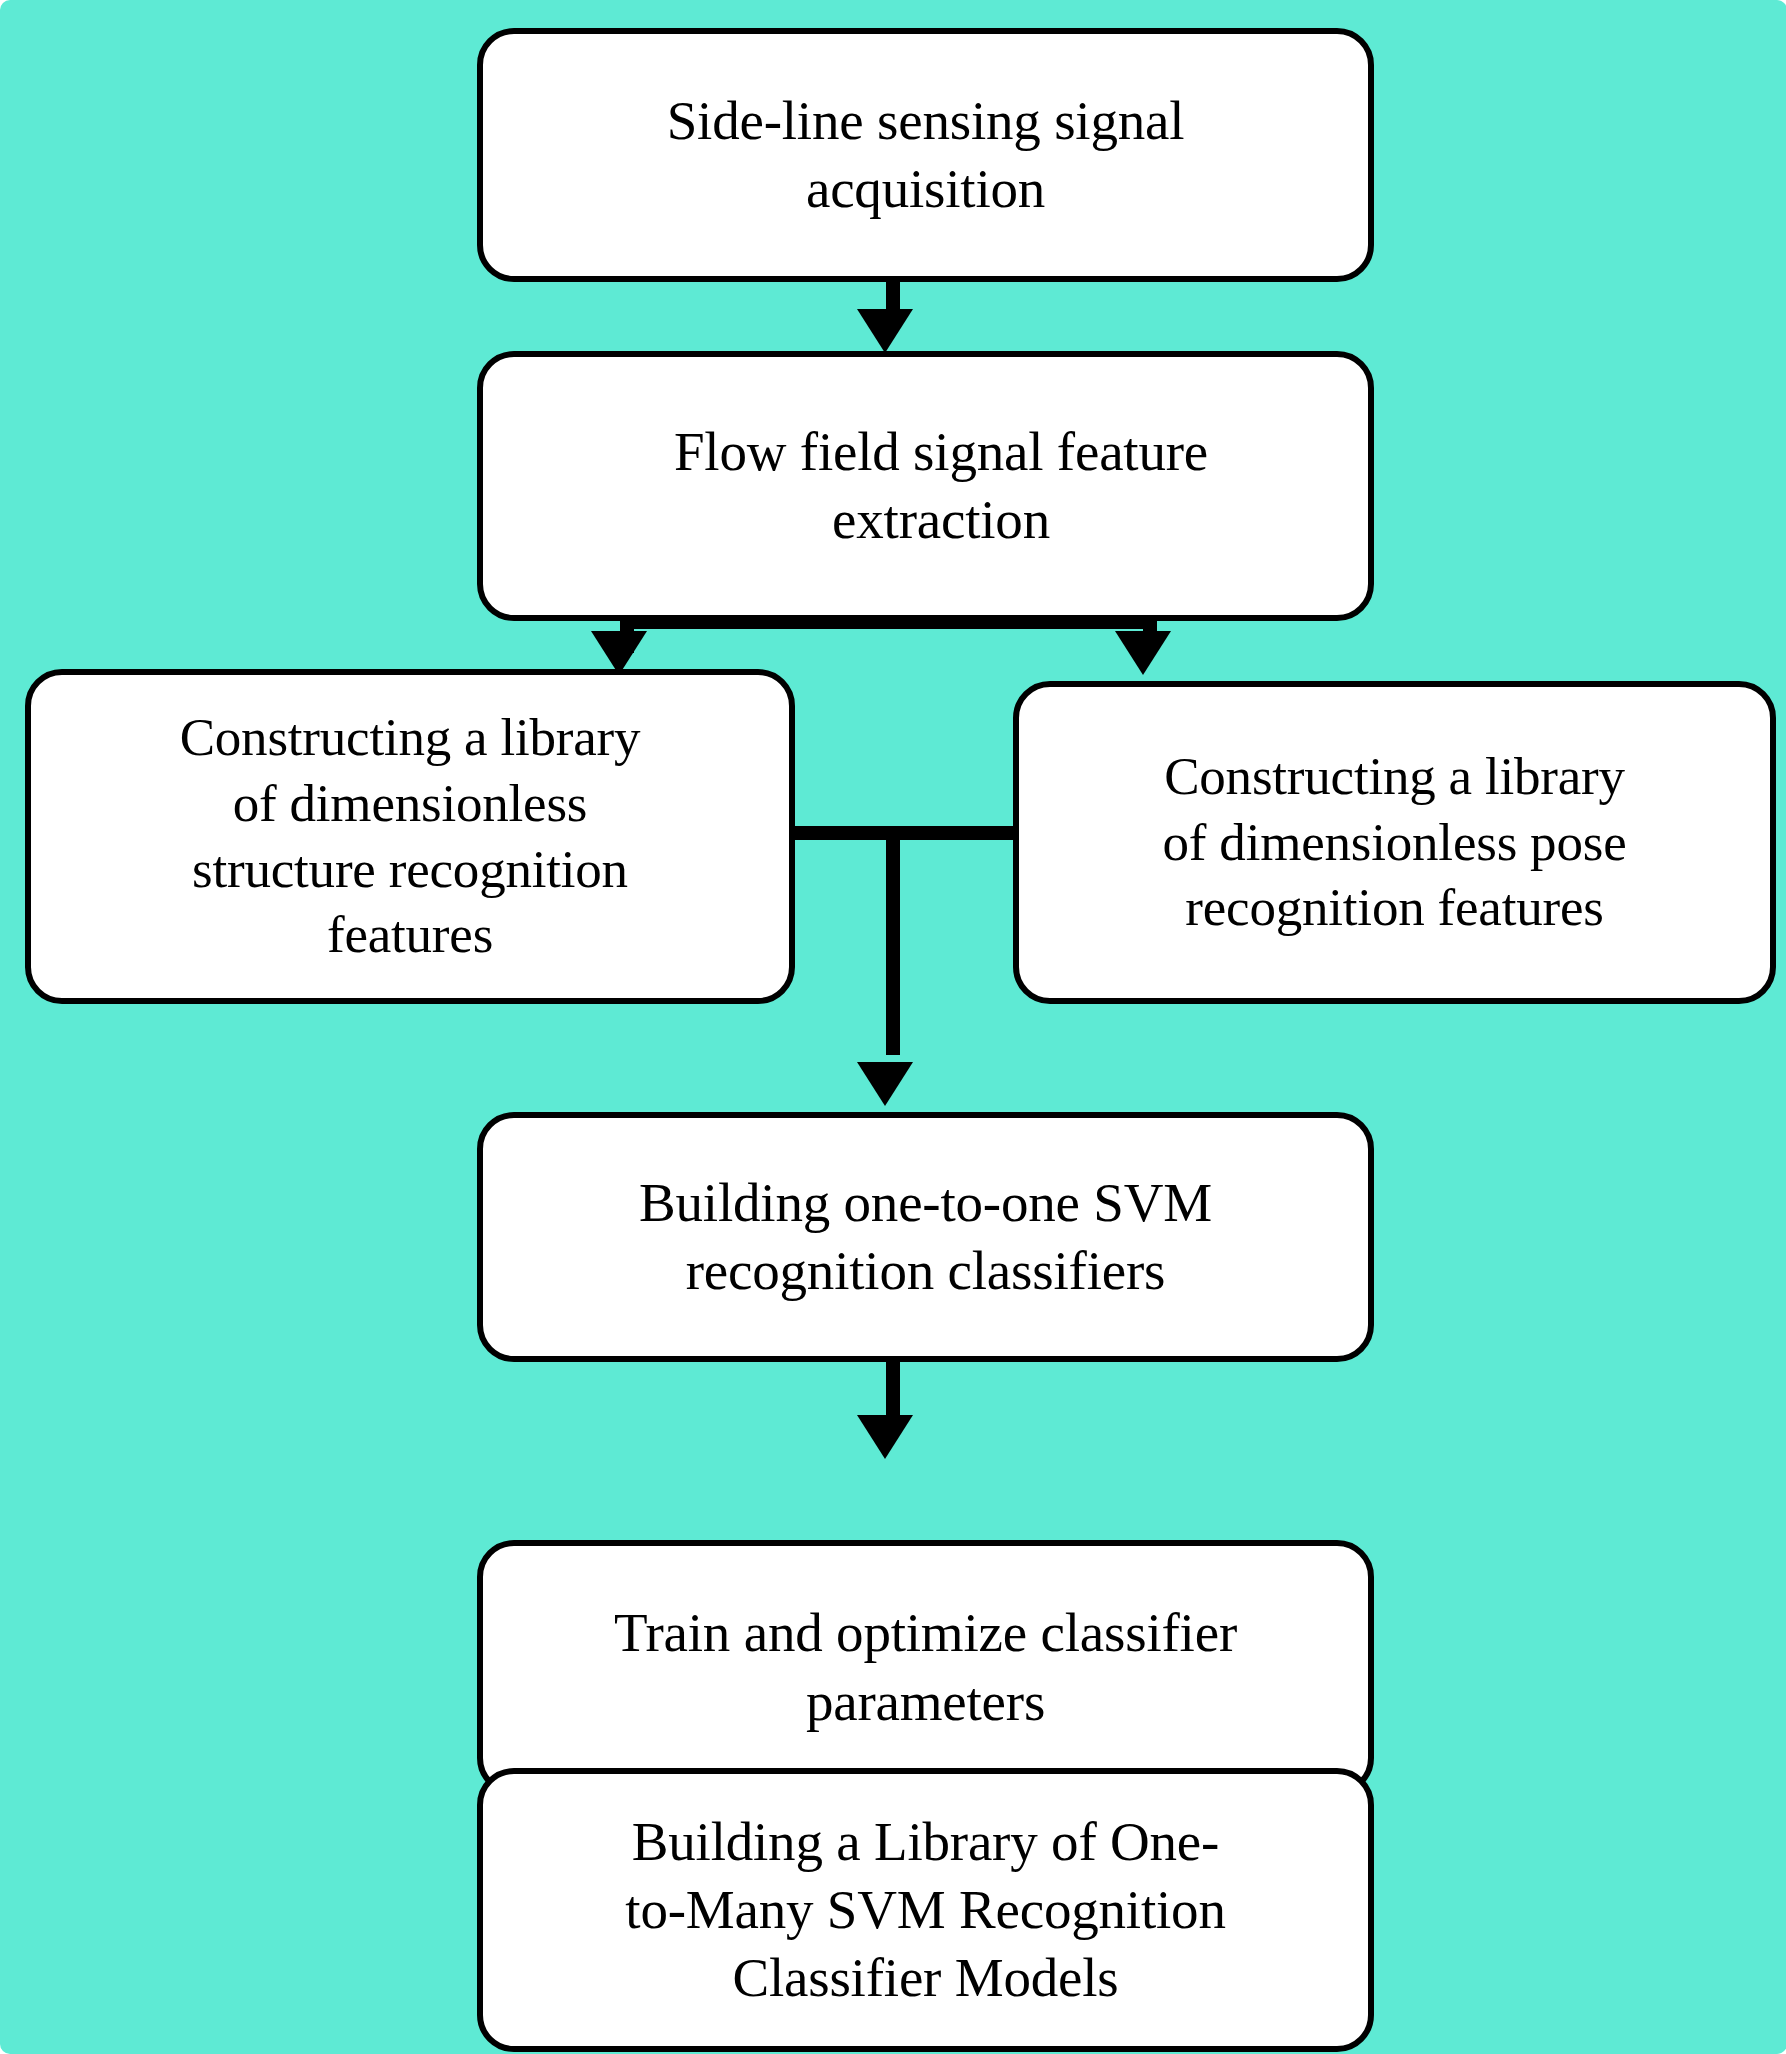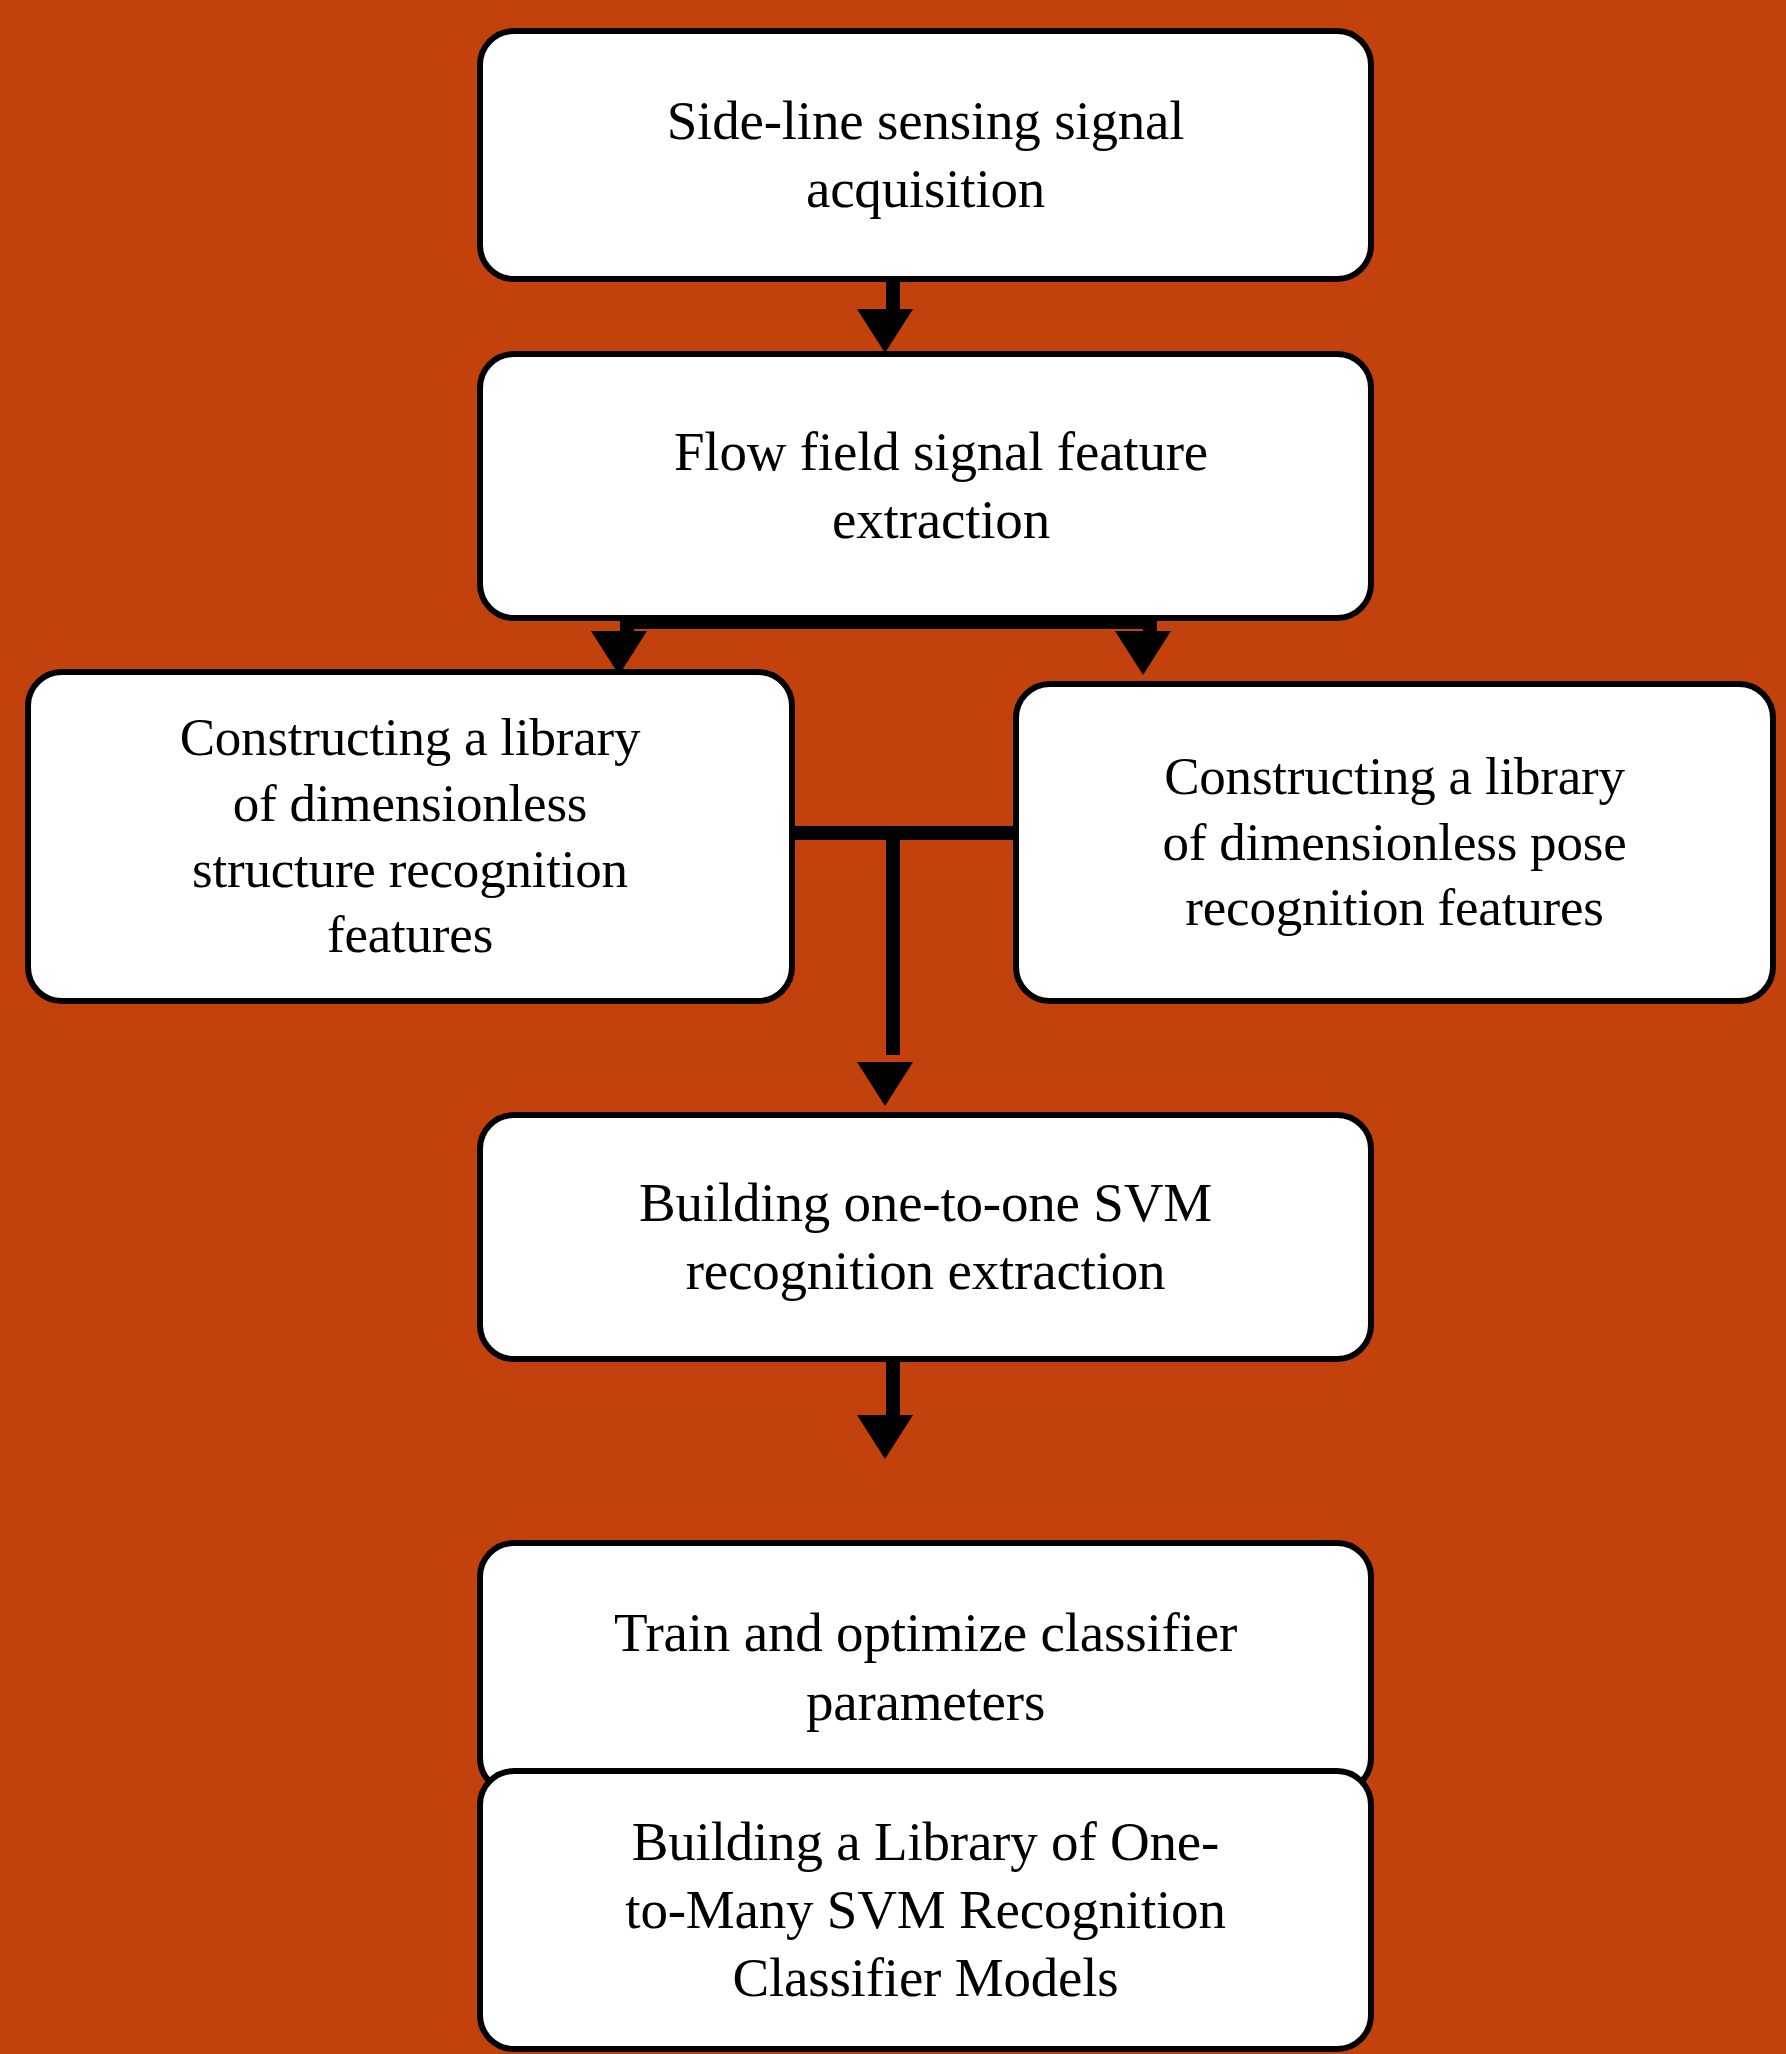--- a/index.html
+++ b/index.html
@@ -5,23 +5,24 @@
 <style>
   html, body {
     margin: 0;
     padding: 0;
     background: #ffffff;
   }
   #canvas {
     position: relative;
     width: 1787px;
     height: 2054px;
-    background: #c2410c;
+    background: #5eead4;
     overflow: hidden;
     font-family: "Liberation Serif", "DejaVu Serif", serif;
+    border-radius: 10px;
   }
   .node {
     position: absolute;
     box-sizing: border-box;
     background: #ffffff;
     border: 6.2px solid #000000;
     border-radius: 37px;
     display: flex;
     align-items: center;
     justify-content: center;
@@ -120,21 +121,21 @@
   </div>
 
   <div class="node" id="node-pose-lib">
     <span class="label">Constructing a library
 of dimensionless pose
 recognition features</span>
   </div>
 
   <div class="node" id="node-svm-build">
     <span class="label">Building one-to-one SVM
-recognition extraction</span>
+recognition classifiers</span>
   </div>
 
   <div class="node" id="node-train">
     <span class="label">Train and optimize classifier
 parameters</span>
   </div>
 
   <div class="node" id="node-one-to-many">
     <span class="label">Building a Library of One-
 to-Many SVM Recognition

